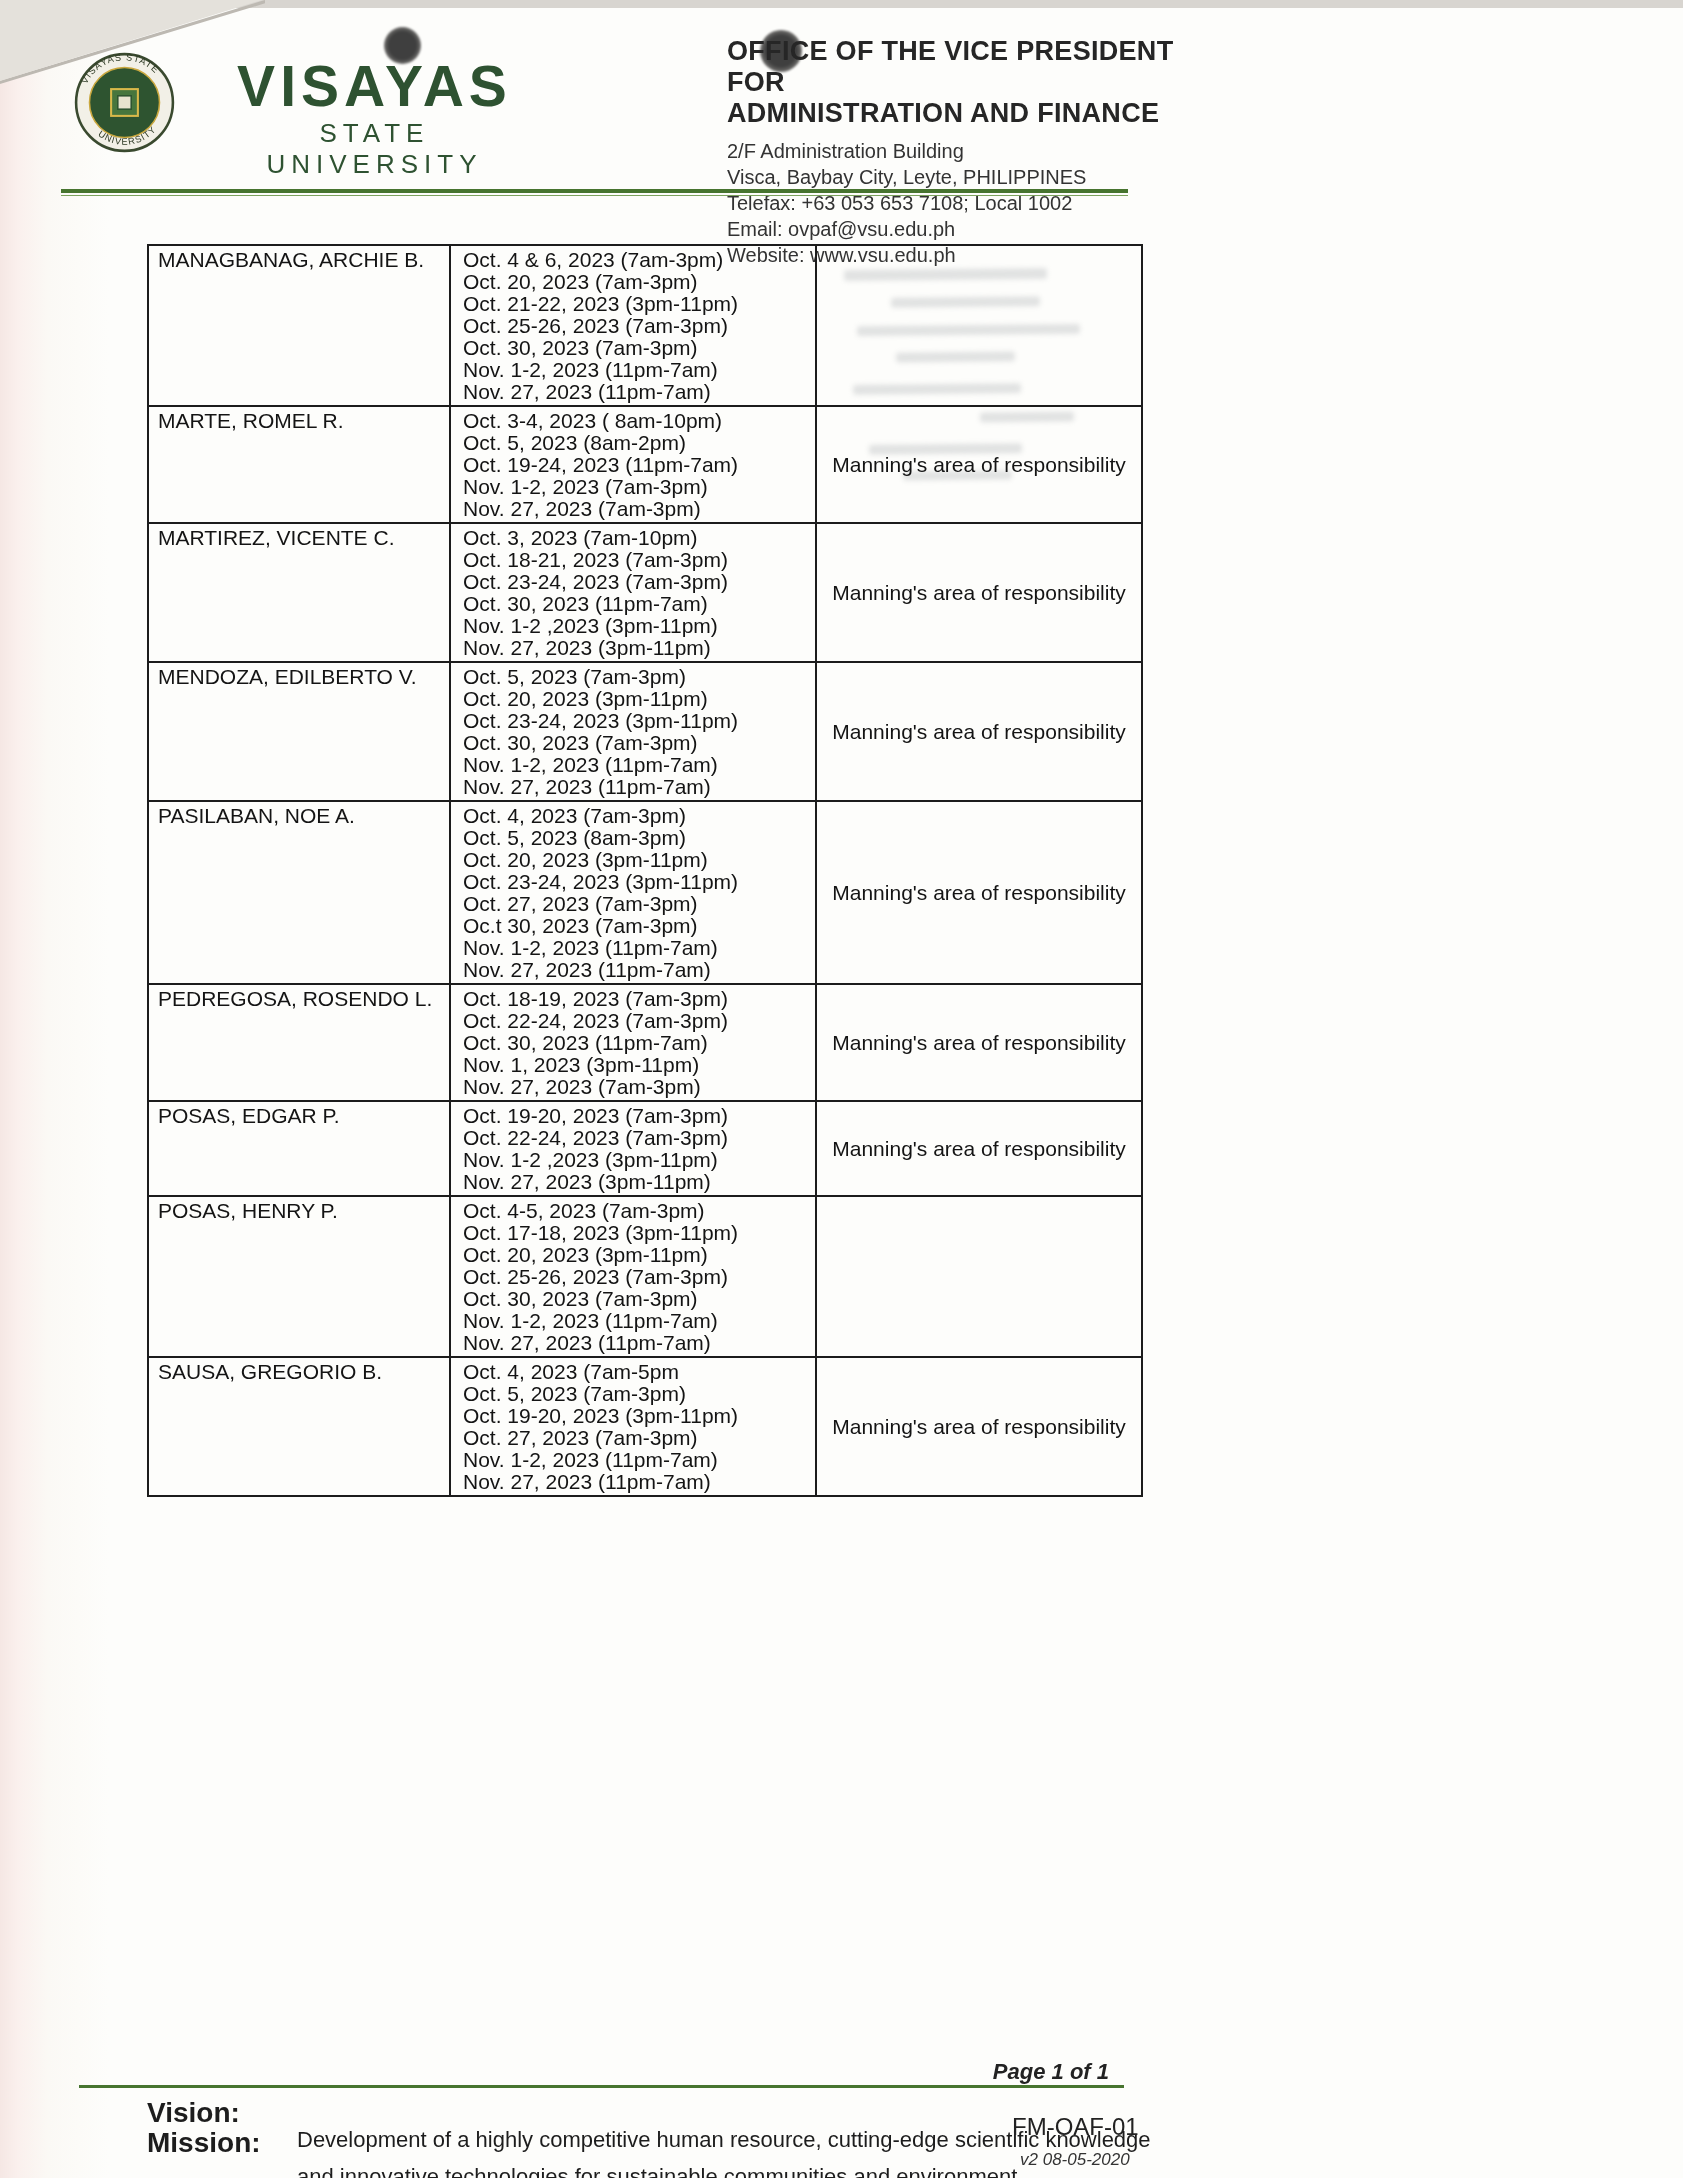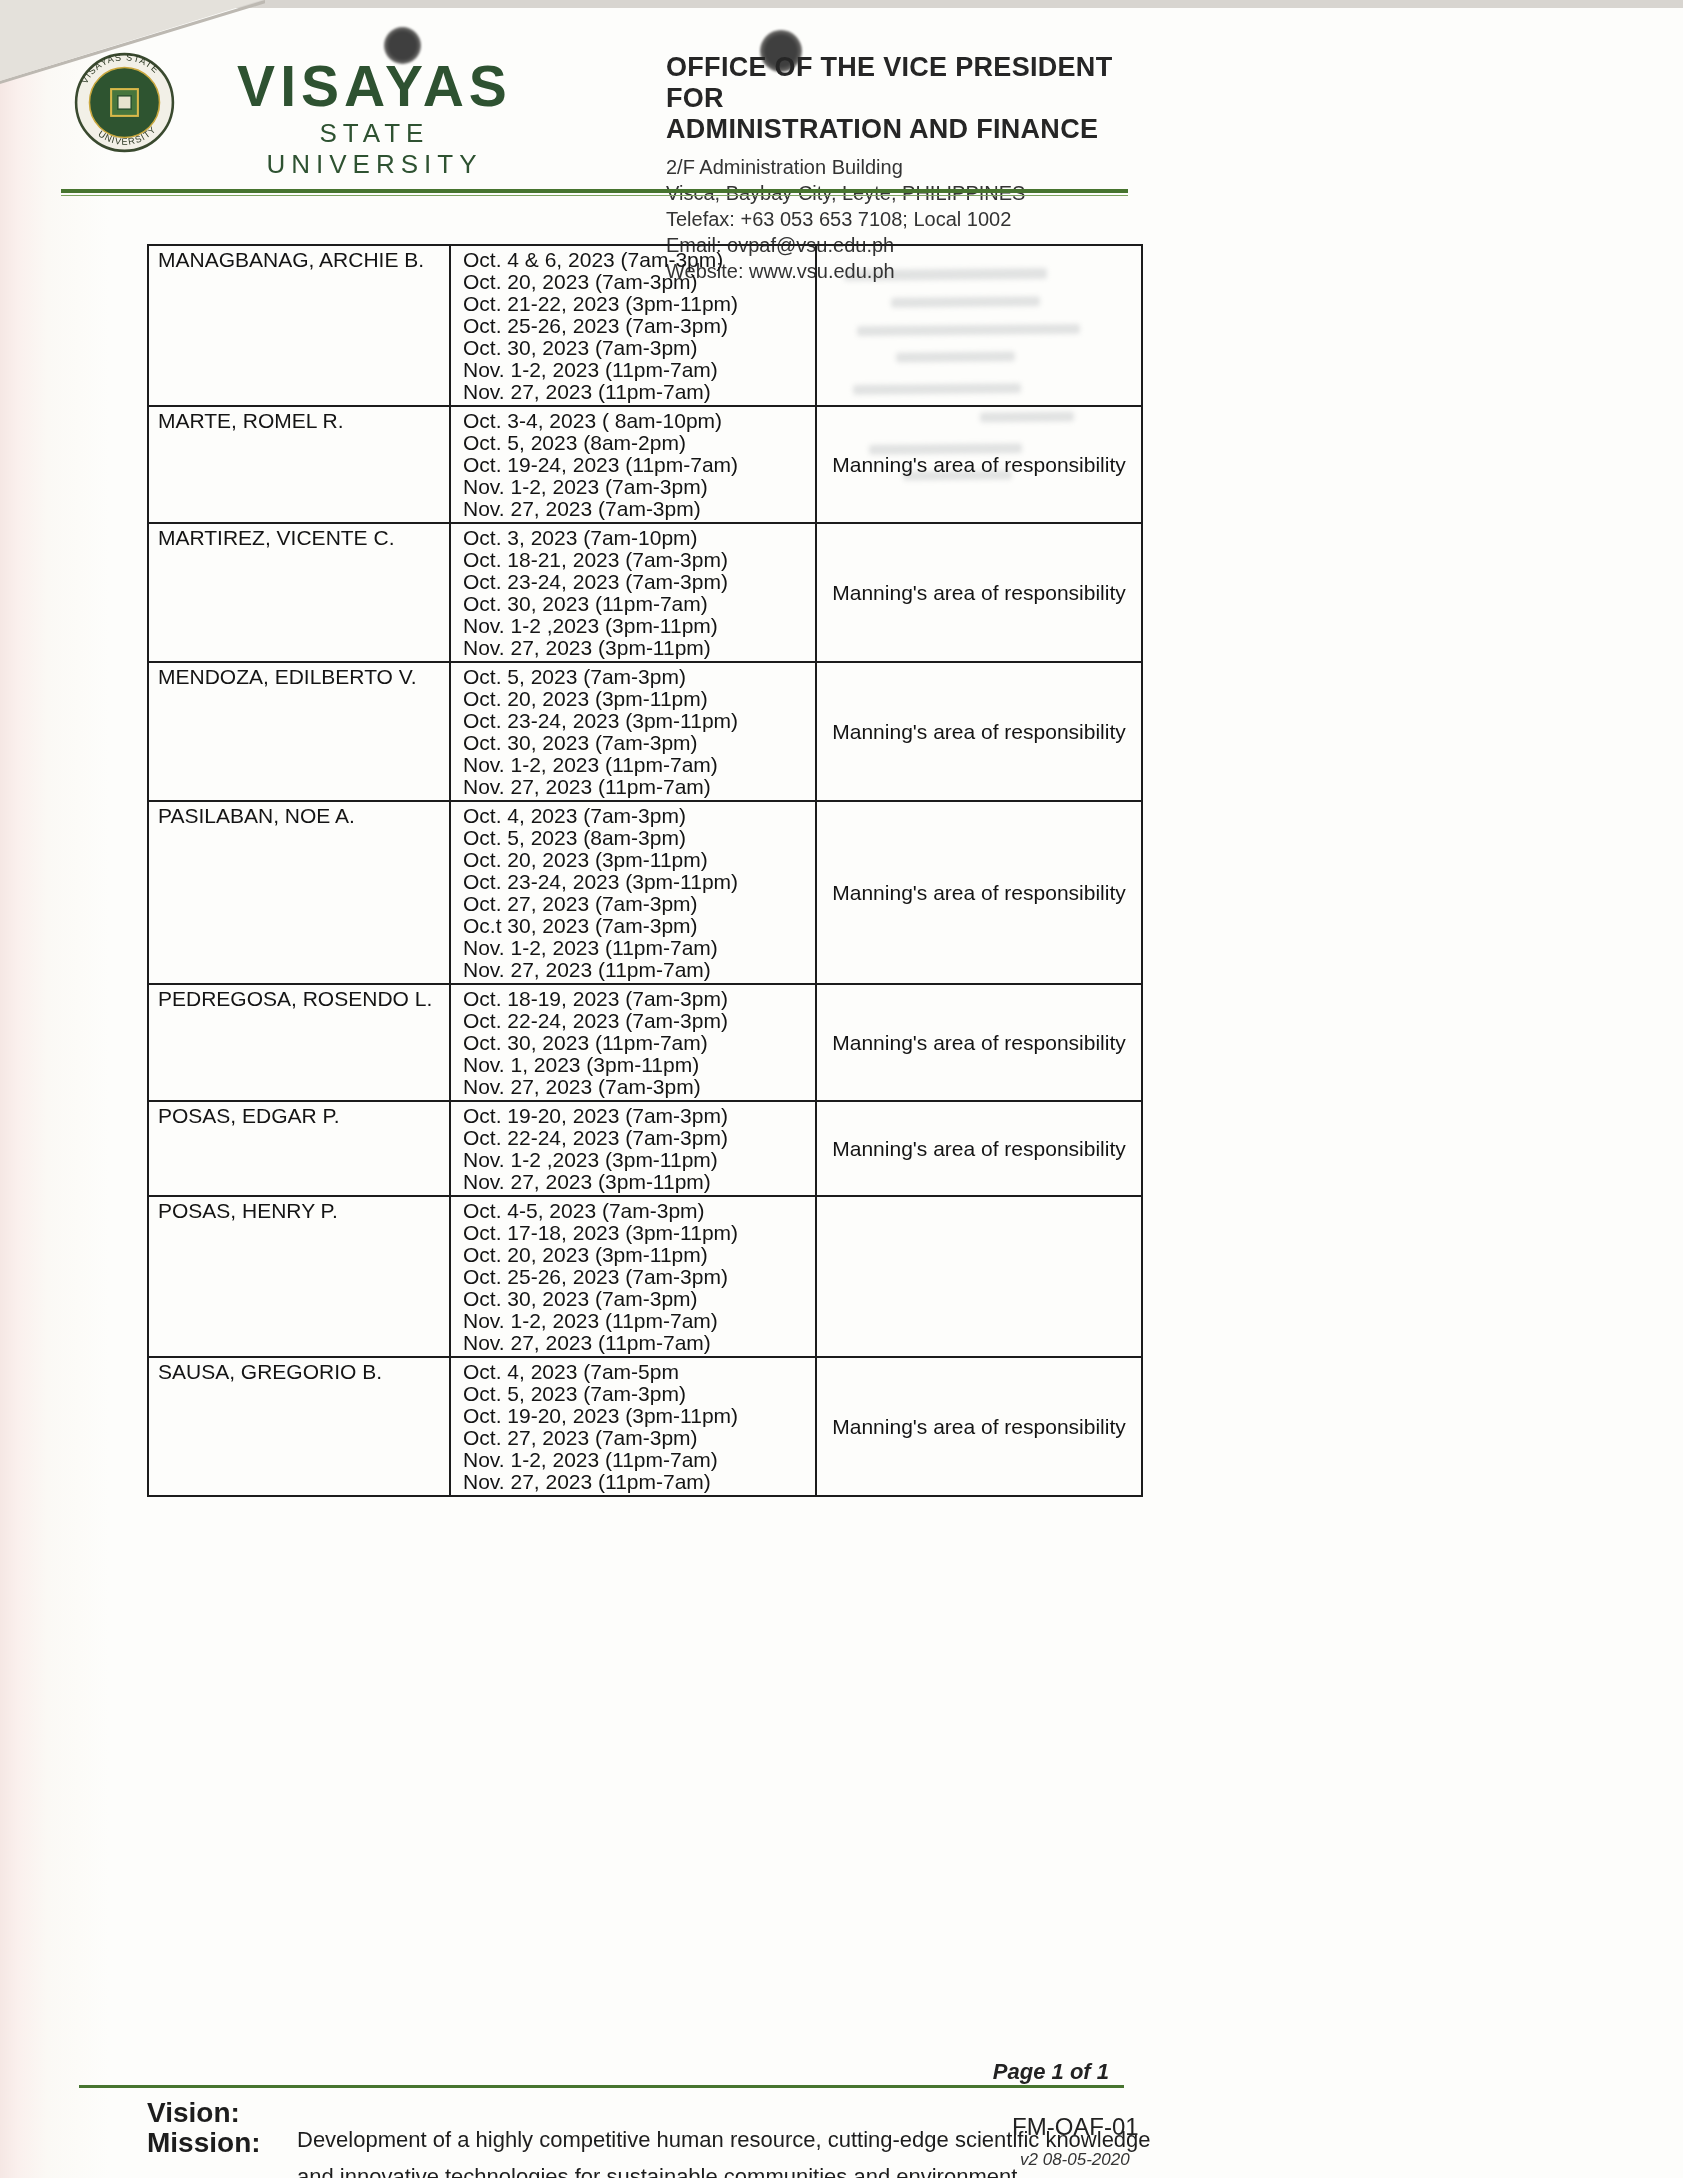--- a/index.html
+++ b/index.html
@@ -21,21 +21,21 @@
     background:#bdb9b2;clip-path:polygon(0 96%,100% 0,100% 4%,0 100%);}
   .punch-hole{position:absolute;border-radius:50%;
     background:radial-gradient(circle,#3f3f3f 0 52%,#6f6e6c 70%,#b5b2ad 85%,rgba(200,198,193,0) 100%);
     filter:blur(1px);}
   .ghost{position:absolute;background:#a7abae;opacity:.32;filter:blur(2.5px);border-radius:3px;transform:rotate(-.6deg);}
   
   .seal{position:absolute;left:73px;top:51px;}
   .wordmark{position:absolute;left:226px;top:57px;width:297px;text-align:center;}
   .wordmark .big{font-size:57px;font-weight:700;letter-spacing:5px;color:#2e5231;line-height:59px;}
   .wordmark .small{font-size:26px;font-weight:400;letter-spacing:6px;color:#2e5231;margin-top:2px;}
-  .office-block{position:absolute;left:666px;top:36px;width:455px;margin-top:16px;}
+  .office-block{position:absolute;left:727px;top:36px;width:455px;}
   .office-title{font-size:27px;font-weight:700;color:#262626;line-height:31px;letter-spacing:0.3px;}
   .office-address{margin-top:9px;font-size:20px;color:#333;line-height:26px;}
   .header-rule{position:absolute;left:61px;top:189px;width:1067px;height:4px;background:#47742f;}
   .header-rule2{position:absolute;left:61px;top:195px;width:1067px;height:1px;background:#7da25e;}
   
   .sched-table{position:absolute;left:147px;top:212px;border-collapse:collapse;table-layout:fixed;width:947px;margin-top:32px;}
   .sched-table td{border:2px solid #1c1c1c;vertical-align:top;font-size:21px;line-height:22px;color:#141414;}
   td.name-cell{width:287px;padding:3px 4px 2px 9px;}
   td.schedule-cell{width:348px;padding:3px 4px 2px 12px;}
   td.remark-cell{width:312px;vertical-align:middle;text-align:center;padding:2px 6px;}

